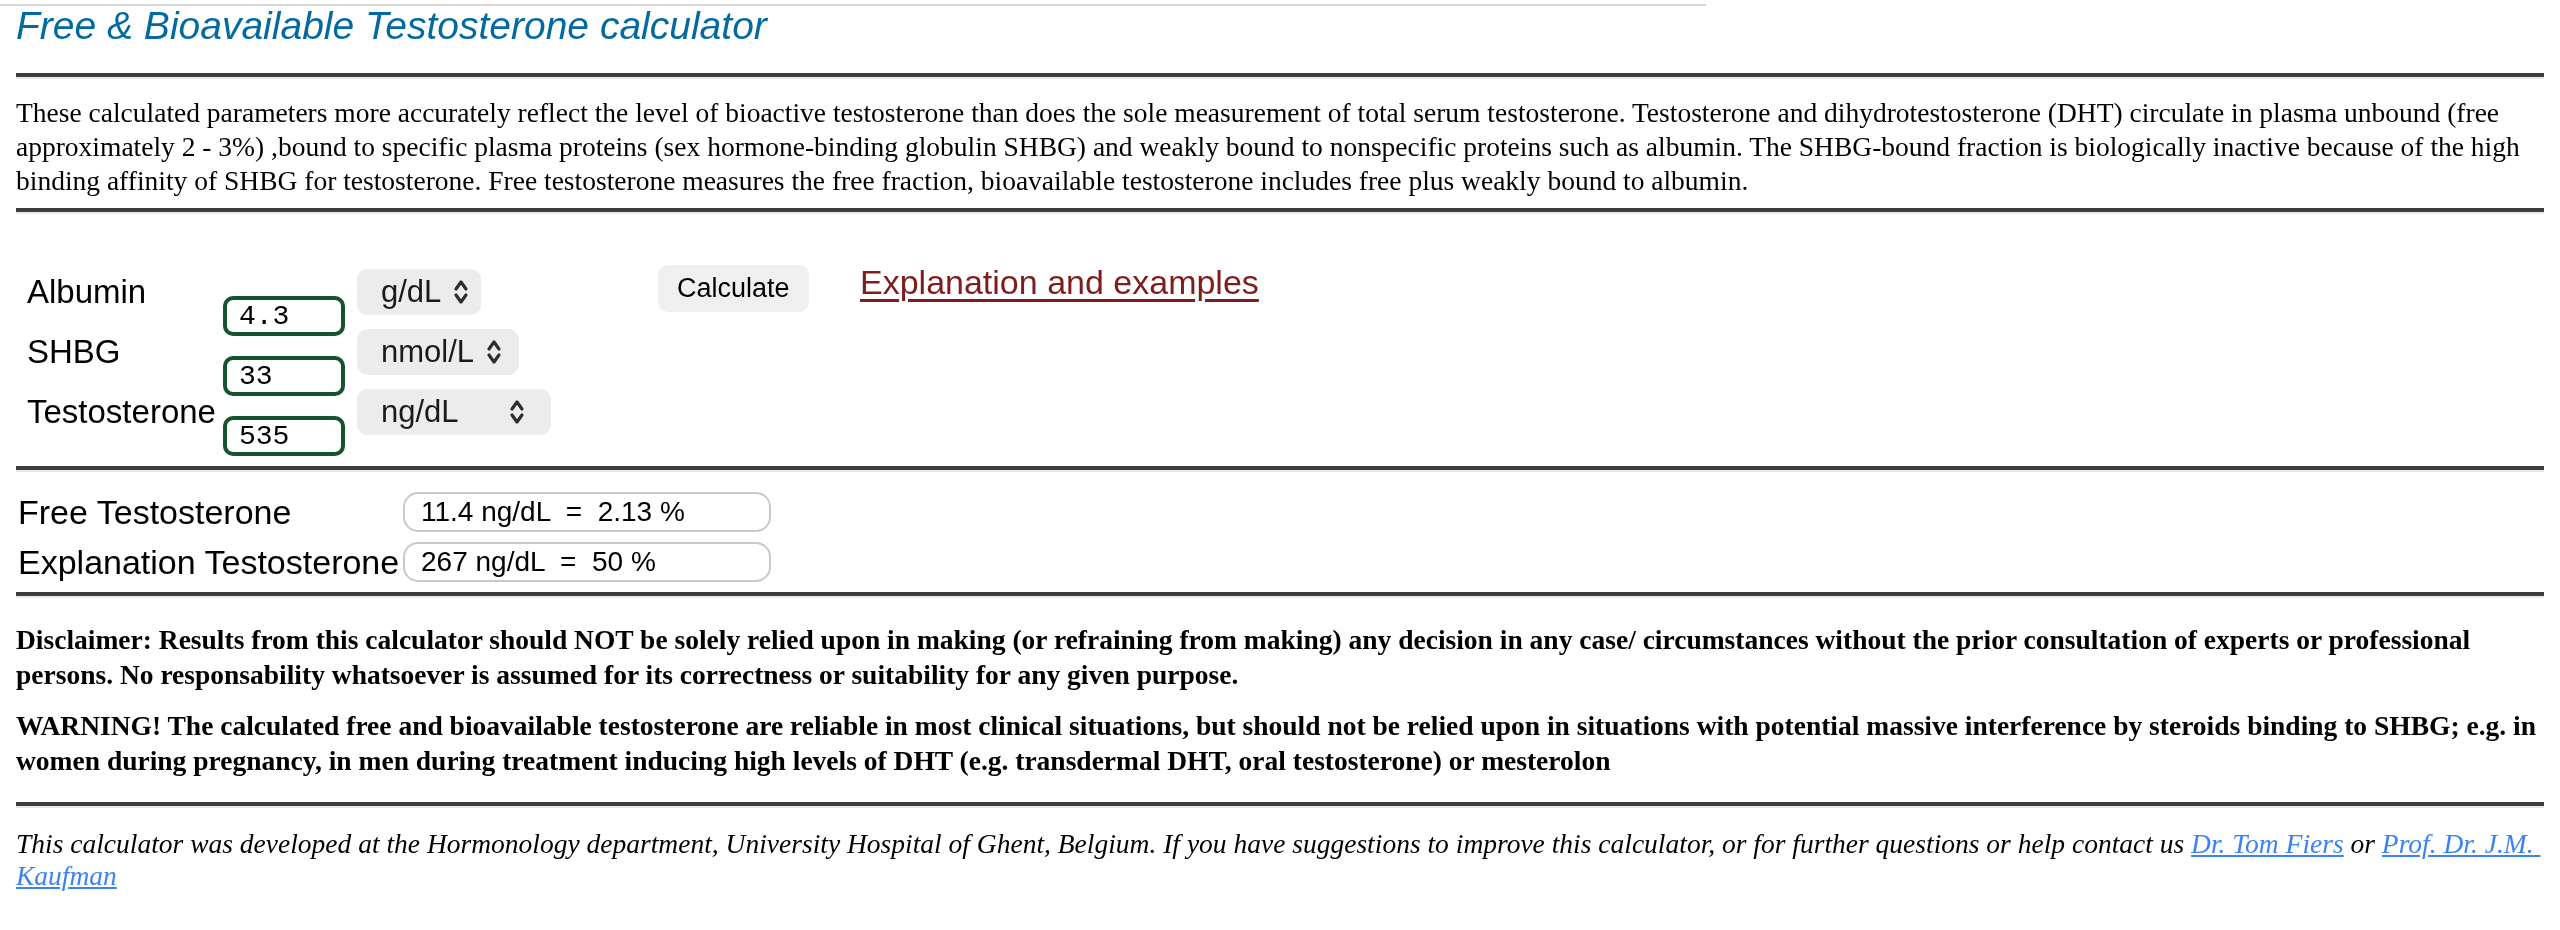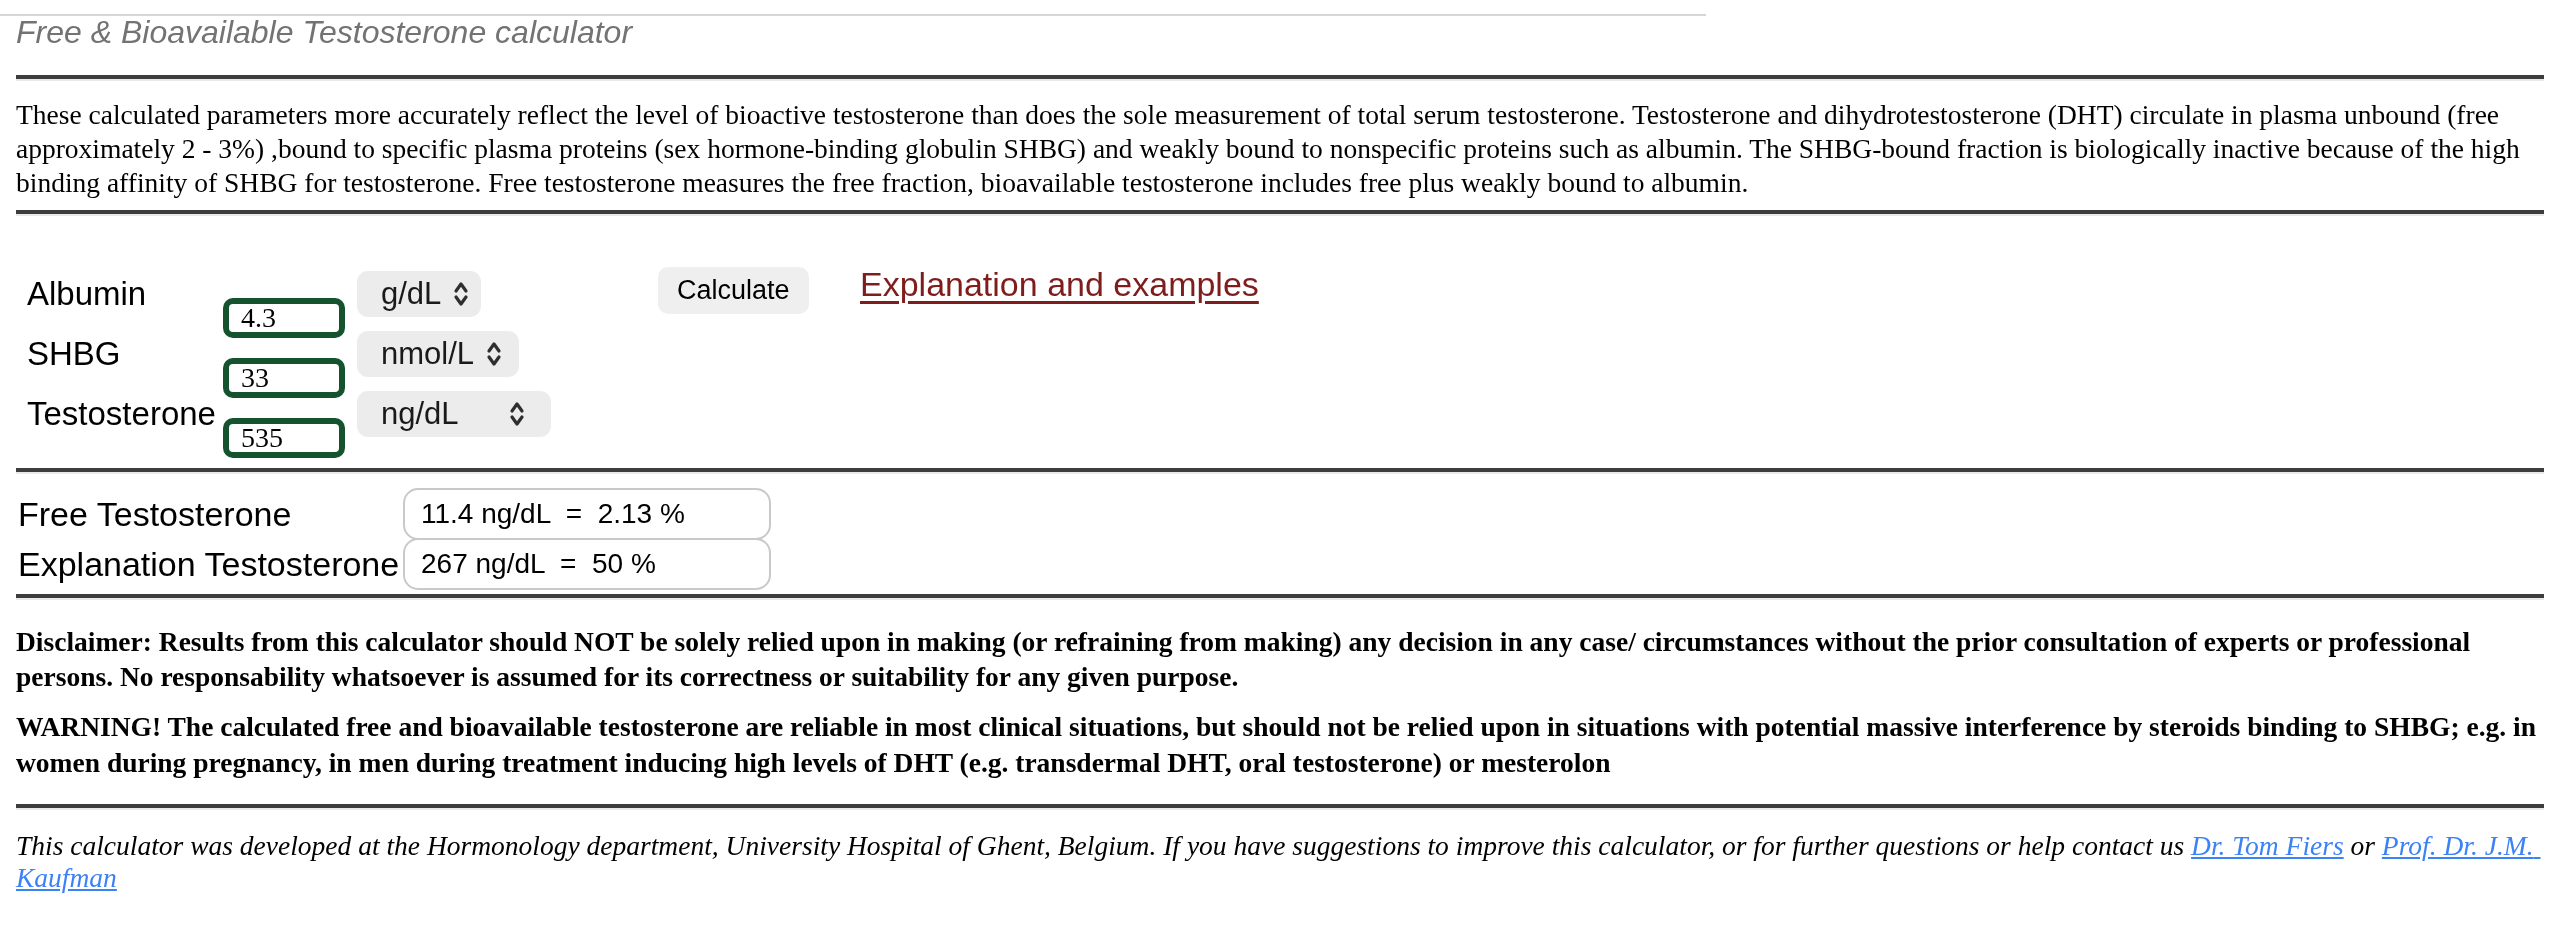--- a/index.html
+++ b/index.html
@@ -6,23 +6,23 @@
   body {
     width:2560px; height:930px; overflow:hidden;
     font-family:"Liberation Sans", sans-serif;
     -webkit-font-smoothing:antialiased;
   }
   .page { position:relative; width:2560px; height:930px; }
 
   .top-strip { position:absolute; top:0; left:0; width:1706px; height:2px; background:#d6d6d6; }
 
   h1.title {
-    margin:14px 16px 0; font-family:"Liberation Sans", sans-serif;
-    font-style:italic; font-weight:400; font-size:32px; line-height:1.15;
-    color:#737373;
+    margin:4px 16px 0; font-family:"Liberation Sans", sans-serif;
+    font-style:italic; font-weight:400; font-size:39px; line-height:1.15;
+    color:#0369a1;
   }
 
   hr {
     border:none; height:0; margin:0 16px;
     border-top:4px solid #3d3d3d; border-bottom:2px solid #e9e9e9;
   }
   hr.hr1 { margin-top:24px; }
   hr.hr2 { margin-top:10px; }
   hr.hr3 { margin-top:32px; }
   hr.hr4 { margin-top:8px; }
@@ -31,22 +31,22 @@
   p.intro {
     margin:17px 16px 0; font-family:"Liberation Serif", serif;
     font-size:27.5px; line-height:1.24; color:#000;
   }
 
   .form-section { position:relative; margin:56px 0 0 27px; }
   .form-row { display:flex; align-items:center; height:44px; margin-bottom:16px; }
   .form-label { width:196px; font-size:33px; color:#000; flex-shrink:0; }
   .value-input {
     width:122px; height:40px; box-sizing:border-box;
-    border:6px solid #14532d; border-radius:10px; background:#fff;
-    padding:0 12px; font-family:Liberation Serif, serif; font-size:28px; color:#000;
+    border:4px solid #14532d; border-radius:10px; background:#fff;
+    padding:0 12px; font-family:Liberation Mono, monospace; font-size:28px; color:#000;
     outline:none;
     margin-top:48px;
   }
   .unit-select {
     margin-left:12px; height:46px; box-sizing:border-box;
     background:#ececec; border-radius:11px;
     display:flex; align-items:center; justify-content:space-between;
     padding:0 24px; font-size:31px; color:#1a1a1a; cursor:default; user-select:none;
   }
   .sel-0 { width:124px; }
@@ -63,21 +63,21 @@
   .explain-link {
     position:absolute; left:833px; top:-7px;
     font-size:34px; color:#7f1d1d; text-decoration:underline; text-underline-offset:5px;
     cursor:pointer;
   }
 
   .results-section { margin:18px 0 0 18px; }
   .result-row { display:flex; align-items:center; height:44px; margin-bottom:6px; }
   .result-label { width:385px; flex-shrink:0; font-size:34px; color:#000; white-space:nowrap; }
   .result-box {
-    width:368px; height:52px; box-sizing:border-box; flex-shrink:0;
+    width:368px; height:40px; box-sizing:border-box; flex-shrink:0;
     border:2px solid #c9c9c9; border-radius:15px; background:#fff;
     display:flex; align-items:center; padding:0 16px;
     font-size:28px; color:#000; white-space:pre;
   }
 
   p.disclaimer, p.warning {
     margin:0 16px; font-family:"Liberation Serif", serif; font-weight:bold;
     font-size:27.5px; line-height:1.28; color:#000;
   }
   p.disclaimer { margin-top:24px; }

